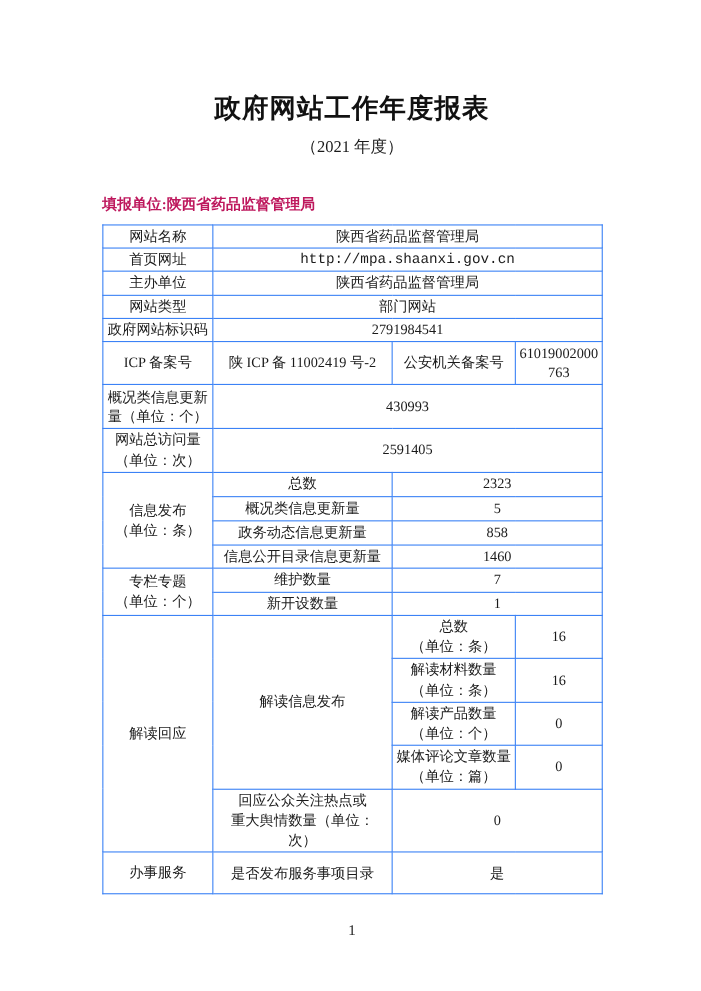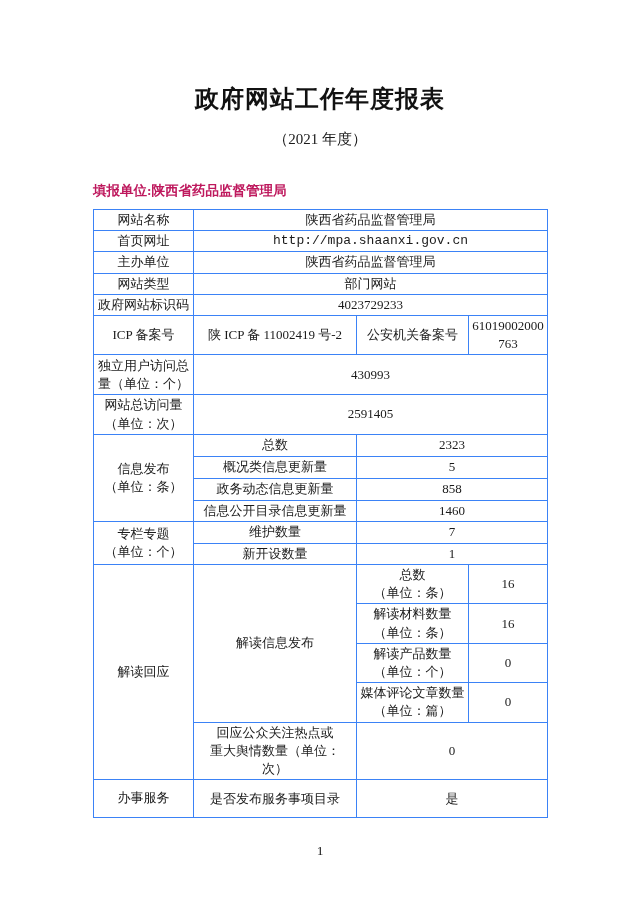--- a/index.html
+++ b/index.html
@@ -10,21 +10,21 @@
   }
   .page{padding:84px 0 0 93px;box-sizing:border-box;}
   .content{width:454px;}
   .doc-title{
     width:454px;margin:0;text-align:center;
     font-family:"Liberation Sans","DejaVu Sans",sans-serif;
     font-size:24px;line-height:29px;font-weight:700;color:#111;
     letter-spacing:1px;
   }
   .doc-subtitle{
-    width:454px;margin-top:16px;text-align:center;
+    width:454px;margin-top:11px;text-align:center;
     font-size:15px;line-height:21px;color:#1a1a1a;
   }
   .filler-line{
     margin-top:31px;font-size:13.5px;line-height:19px;font-weight:700;color:#be185d;
     text-align:left;
   }
   table.report{
     margin-top:9px;border-collapse:collapse;table-layout:fixed;width:454px;
   }
   table.report td{
@@ -89,30 +89,30 @@
         <tr class="h21">
           <td>主办单位</td>
           <td colspan="3">陕西省药品监督管理局</td>
         </tr>
         <tr class="h21">
           <td>网站类型</td>
           <td colspan="3">部门网站</td>
         </tr>
         <tr class="h21">
           <td>政府网站标识码</td>
-          <td colspan="3">4023729233</td>
+          <td colspan="3">2791984541</td>
         </tr>
         <tr class="h39">
           <td>ICP 备案号</td>
           <td>陕 ICP 备 11002419 号-2</td>
           <td>公安机关备案号</td>
           <td class="wrap-digits">61019002000763</td>
         </tr>
         <tr class="h40">
-          <td>独立用户访问总量（单位：个）</td>
+          <td>概况类信息更新量（单位：个）</td>
           <td colspan="3">430993</td>
         </tr>
         <tr class="h38">
           <td>网站总访问量（单位：次）</td>
           <td colspan="3">2591405</td>
         </tr>
         <tr class="h22">
           <td rowspan="4">信息发布
 （单位：条）</td>
           <td>总数</td>

